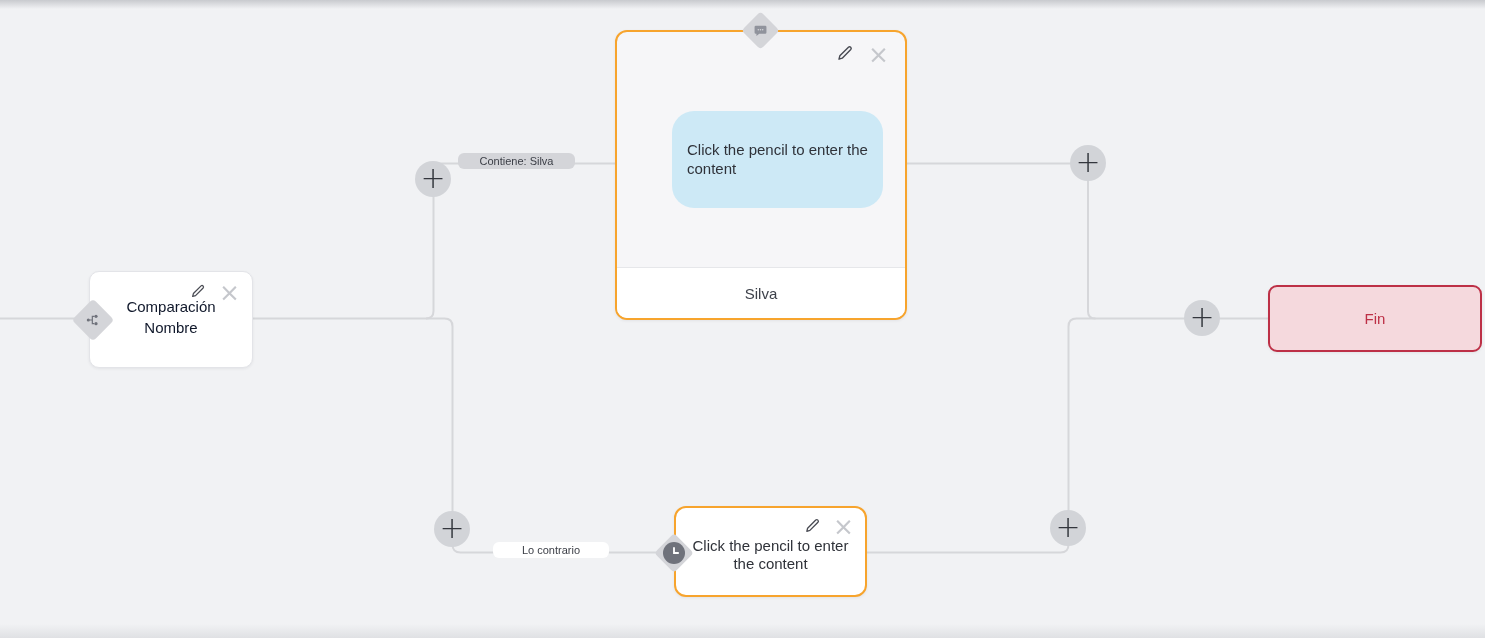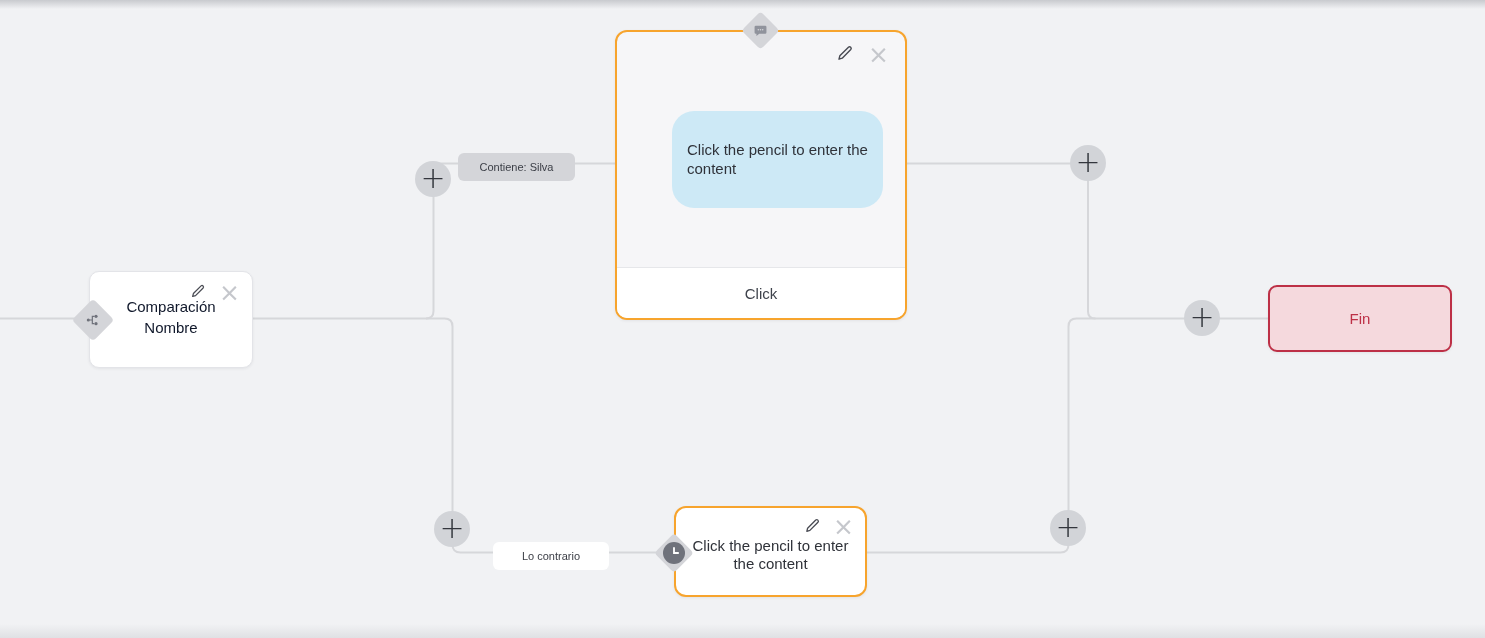--- a/index.html
+++ b/index.html
@@ -50,31 +50,31 @@
 
   
   .question-node{left:674px;top:506px;width:193px;height:91px;background:#fff;
     border:2px solid #f7a42d;border-radius:12px;z-index:3;}
   .question-node .node-icons{top:9px;right:11px;gap:12px;}
   .question-text{margin:29px 10px 0;text-align:center;font-size:15px;line-height:1.2;color:#2f3239;}
   .question-node .diamond{width:28px;height:28px;left:-16px;top:31px;}
   .clock-badge{width:22px;height:22px;background:#6f727b;border-radius:50%;}
 
   
-  .end-node{left:1268px;top:285px;width:184px;height:67px;background:#f5d9dd;
+  .end-node{left:1268px;top:285px;width:214px;height:67px;background:#f5d9dd;
     border:2px solid #bd3046;border-radius:9px;z-index:3;
     display:flex;align-items:center;justify-content:center;}
   .end-node .end-label{color:#bd3046;font-size:15px;}
 
   
   .plus-btn{position:absolute;width:36px;height:36px;border-radius:50%;background:#d2d4d8;border:none;
     display:flex;align-items:center;justify-content:center;z-index:2;cursor:pointer;padding:0;}
   .plus-btn span{font-size:30px;font-weight:200;color:#33363d;line-height:30px;margin-top:-3px;
     font-family:"DejaVu Sans",sans-serif;}
-  .edge-pill{position:absolute;height:28px;box-sizing:border-box;border-radius:6px;z-index:2;
+  .edge-pill{position:absolute;height:16px;box-sizing:border-box;border-radius:6px;z-index:2;
     display:flex;align-items:center;justify-content:center;font-size:11px;color:#3b3e46;padding:0 10px;}
   .pill-gray{background:#d4d5d9;}
   .pill-white{background:#ffffff;text-align:center;}
 </style>
 </head>
 <body>
 
 <div class="canvas">
 
   <svg class="edges" width="1485" height="638">
@@ -158,21 +158,21 @@
         </span>
       </button>
       <button class="icon-btn">
         <span class="close-x">×</span>
       </button>
     </div>
     <div class="chat-bubble">
       <div class="bubble-text">Click the pencil to enter the content</div>
     </div>
     <div class="message-footer">
-      <span>Click</span>
+      <span>Silva</span>
     </div>
   </div>
 
   <div class="node question-node">
     <div class="diamond">
       <span class="clock-badge">
         <svg width="22" height="22" viewBox="0 0 24 24">
           <path d="M12 6.5 V12 H16.5" stroke="#ffffff" stroke-width="2" fill="none" stroke-linecap="round"></path>
         </svg>
       </span>

